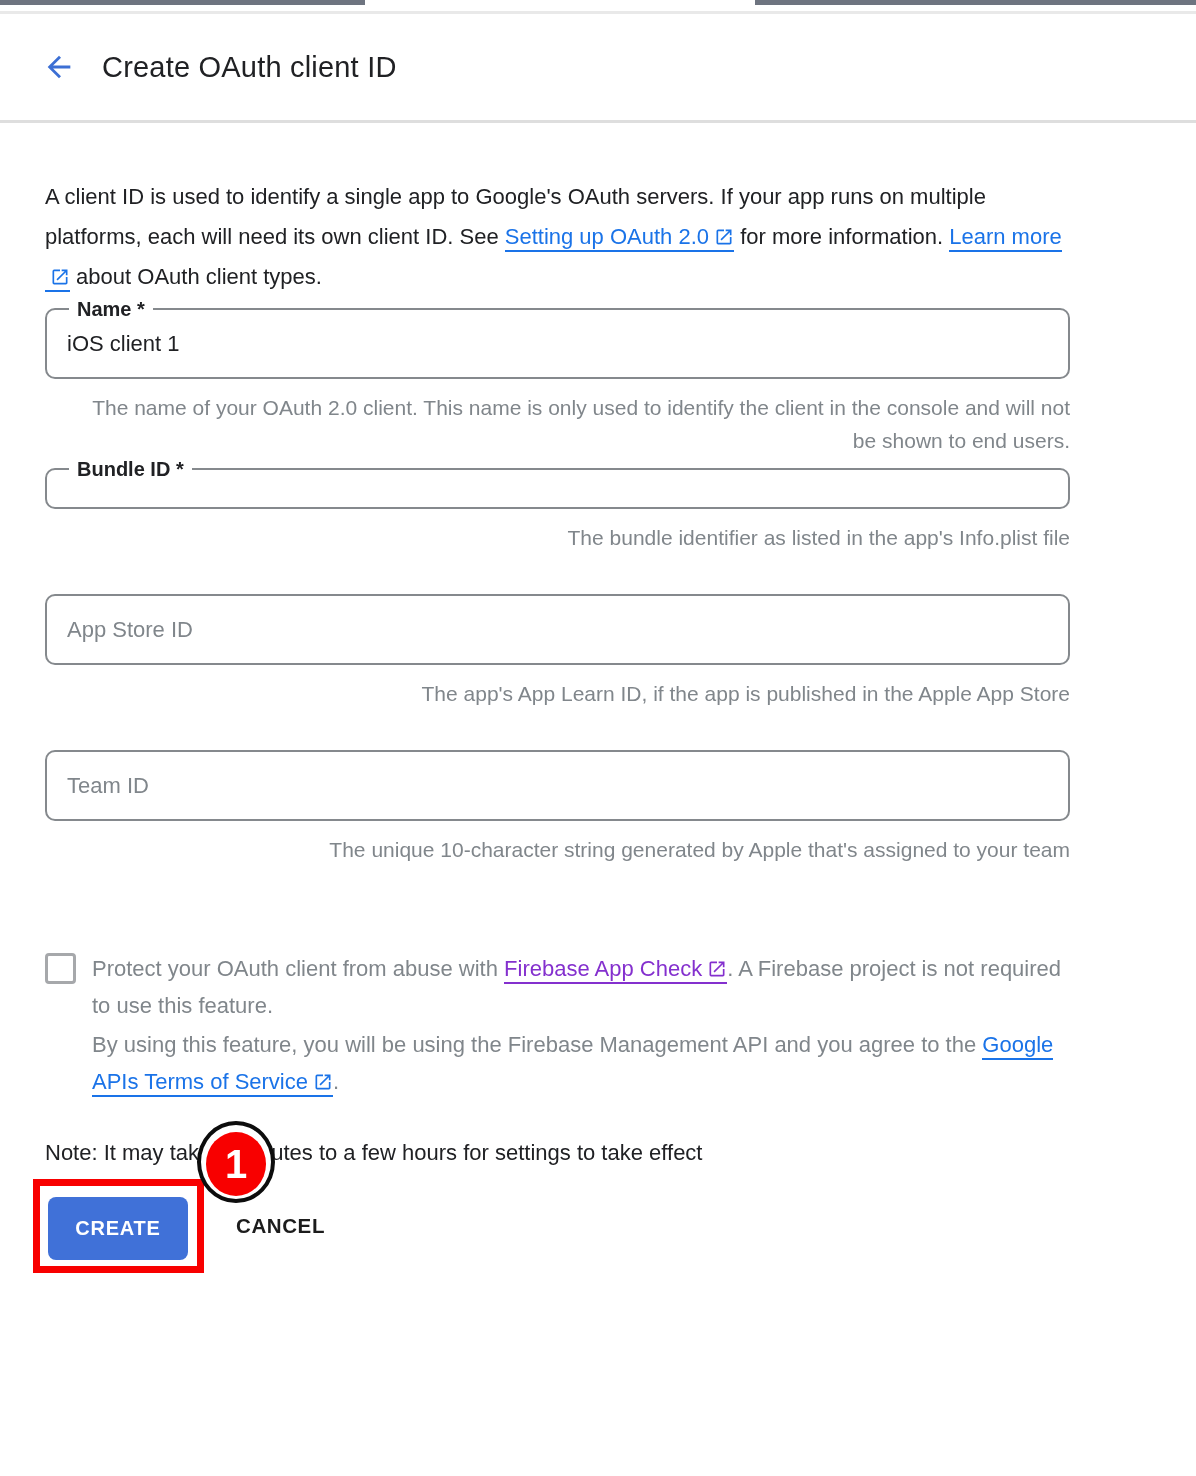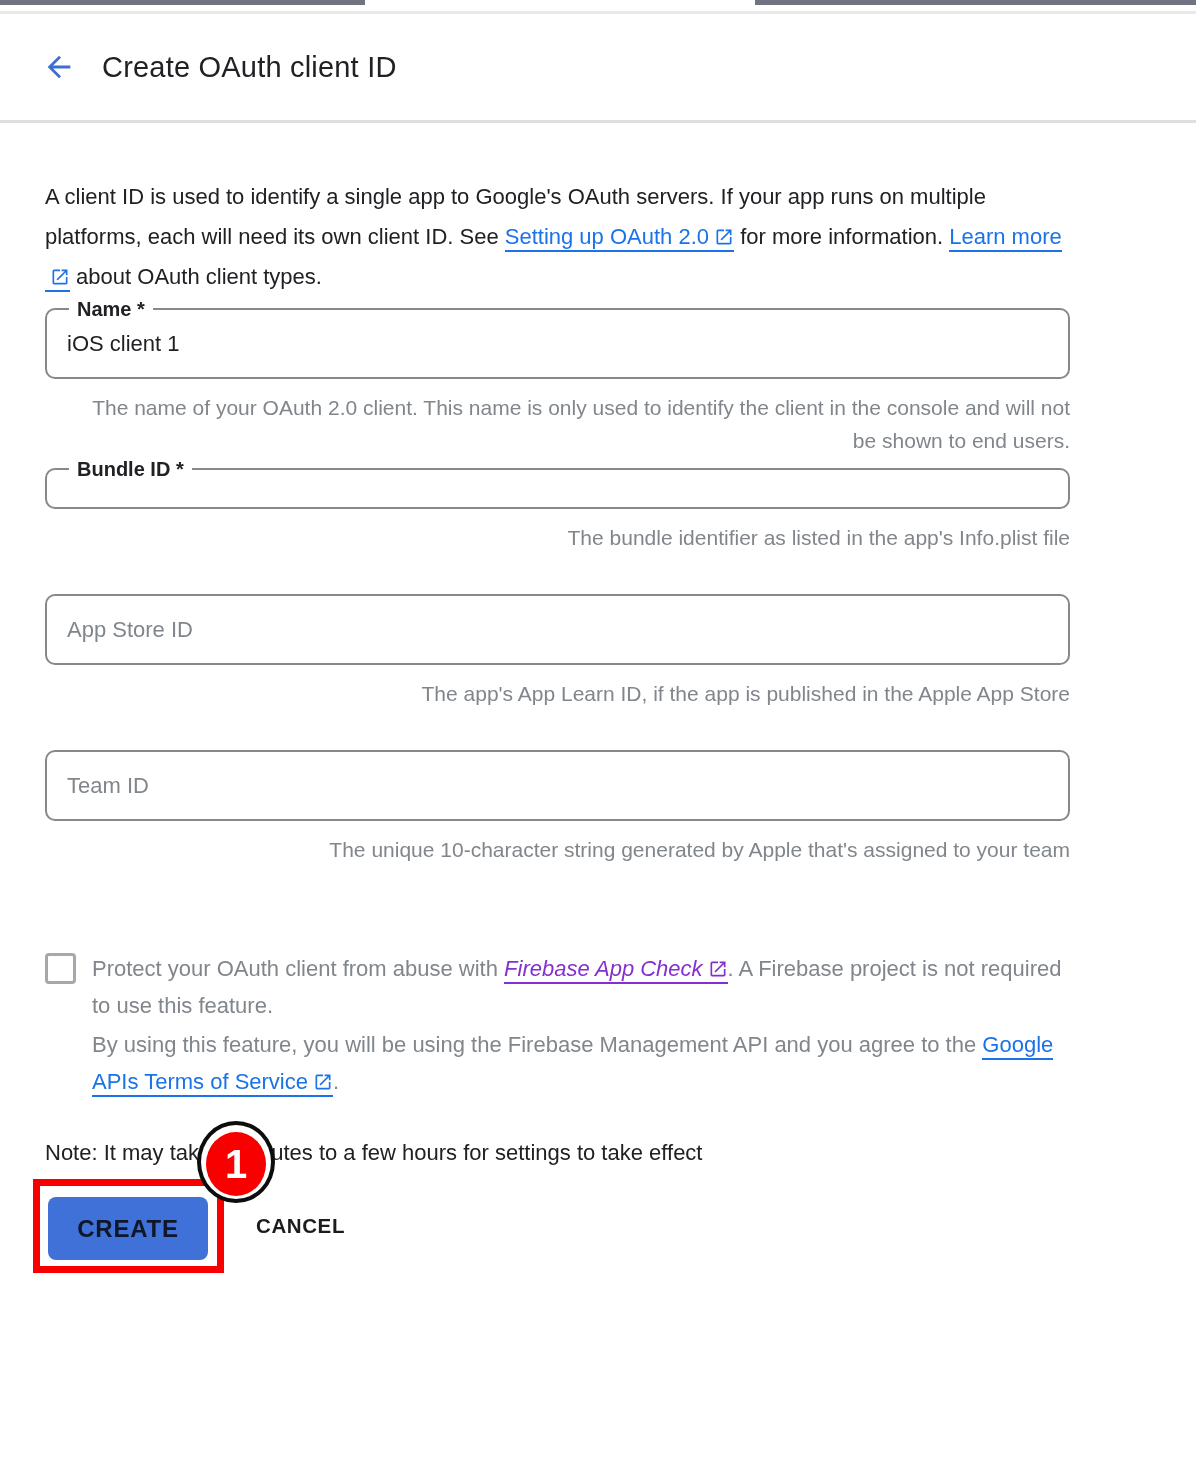--- a/index.html
+++ b/index.html
@@ -18,21 +18,21 @@
     height:109px; display:flex; align-items:center;
     padding-left:42px; border-bottom:3px solid #dedede; background:#fff;
   }
   .back-btn { width:34px; height:34px; border:none; background:none; padding:0; cursor:pointer; display:flex; align-items:center; justify-content:center; }
   .page-title { font-size:29px; font-weight:400; color:#202124; margin-left:26px; letter-spacing:0.2px; }
 
   main { padding:0 126px 0 45px; }
 
   .intro { margin:54px 0 0 0; font-size:22px; line-height:40px; color:#202124; }
   a.lnk { color:#1a73e8; text-decoration:none; border-bottom:2px solid #1a73e8; padding-bottom:1px; cursor:pointer; }
-  a.lnk-purple { color:#8430ce; border-bottom-color:#8430ce;font-style:italic; }
+  a.lnk-purple { color:#8430ce; border-bottom-color:#8430ce; }
   .ext-icon { vertical-align:-3px; margin-left:5px; }
 
   fieldset.field {
     border:2px solid #85898d; border-radius:10px; margin:0; padding:6px 20px 20px 20px;
   }
   fieldset.field legend { font-size:20px; font-weight:bold; color:#202124; padding:0 8px; margin-left:2px; line-height:24px; }
   .field-value { font-size:22px; color:#202124; margin-top:4px; }
   .select-row { display:flex; align-items:center; justify-content:space-between; padding-right:22px; cursor:pointer; }
   .dd-arrow { width:0; height:0; border-left:13px solid transparent; border-right:13px solid transparent; border-top:15px solid #1f1f1f; }
 
@@ -52,22 +52,22 @@
   .firebase-text { font-size:22px; line-height:37px; color:#80868b; width:975px; }
   .firebase-text .para2 { margin-top:2px; }
 
   .bottom-section { position:relative; margin-top:40px; }
   .note-text { font-size:22px; color:#202124; }
   .buttons-row { margin-top:13px; display:flex; align-items:center; }
   .annotation-box {
     border:7px solid #f80000; padding:11px 9px 6px 8px; margin-left:-12px; display:inline-block;
   }
   .create-btn {
-    width:160px; height:63px; background:#4071d8; color:#0f172a; border:none; border-radius:8px;
-    font-family:inherit; font-size:24px; font-weight:bold; letter-spacing:0.8px; cursor:pointer;
+    width:140px; height:63px; background:#4071d8; color:#ffffff; border:none; border-radius:8px;
+    font-family:inherit; font-size:20px; font-weight:bold; letter-spacing:0.8px; cursor:pointer;
     display:flex; align-items:center; justify-content:center;
   }
   .cancel-btn {
     margin-left:32px; background:none; border:none; padding:0; font-family:inherit;
     font-size:20.5px; font-weight:bold; color:#1c1c1c; letter-spacing:0.6px; cursor:pointer;
   }
   .step-circle {
     position:absolute; left:152px; top:-19px; width:78px; height:82px; border-radius:50%;
     border:4px solid #0d0d0d; background:#ffffff; z-index:5;
     display:flex; align-items:center; justify-content:center;

